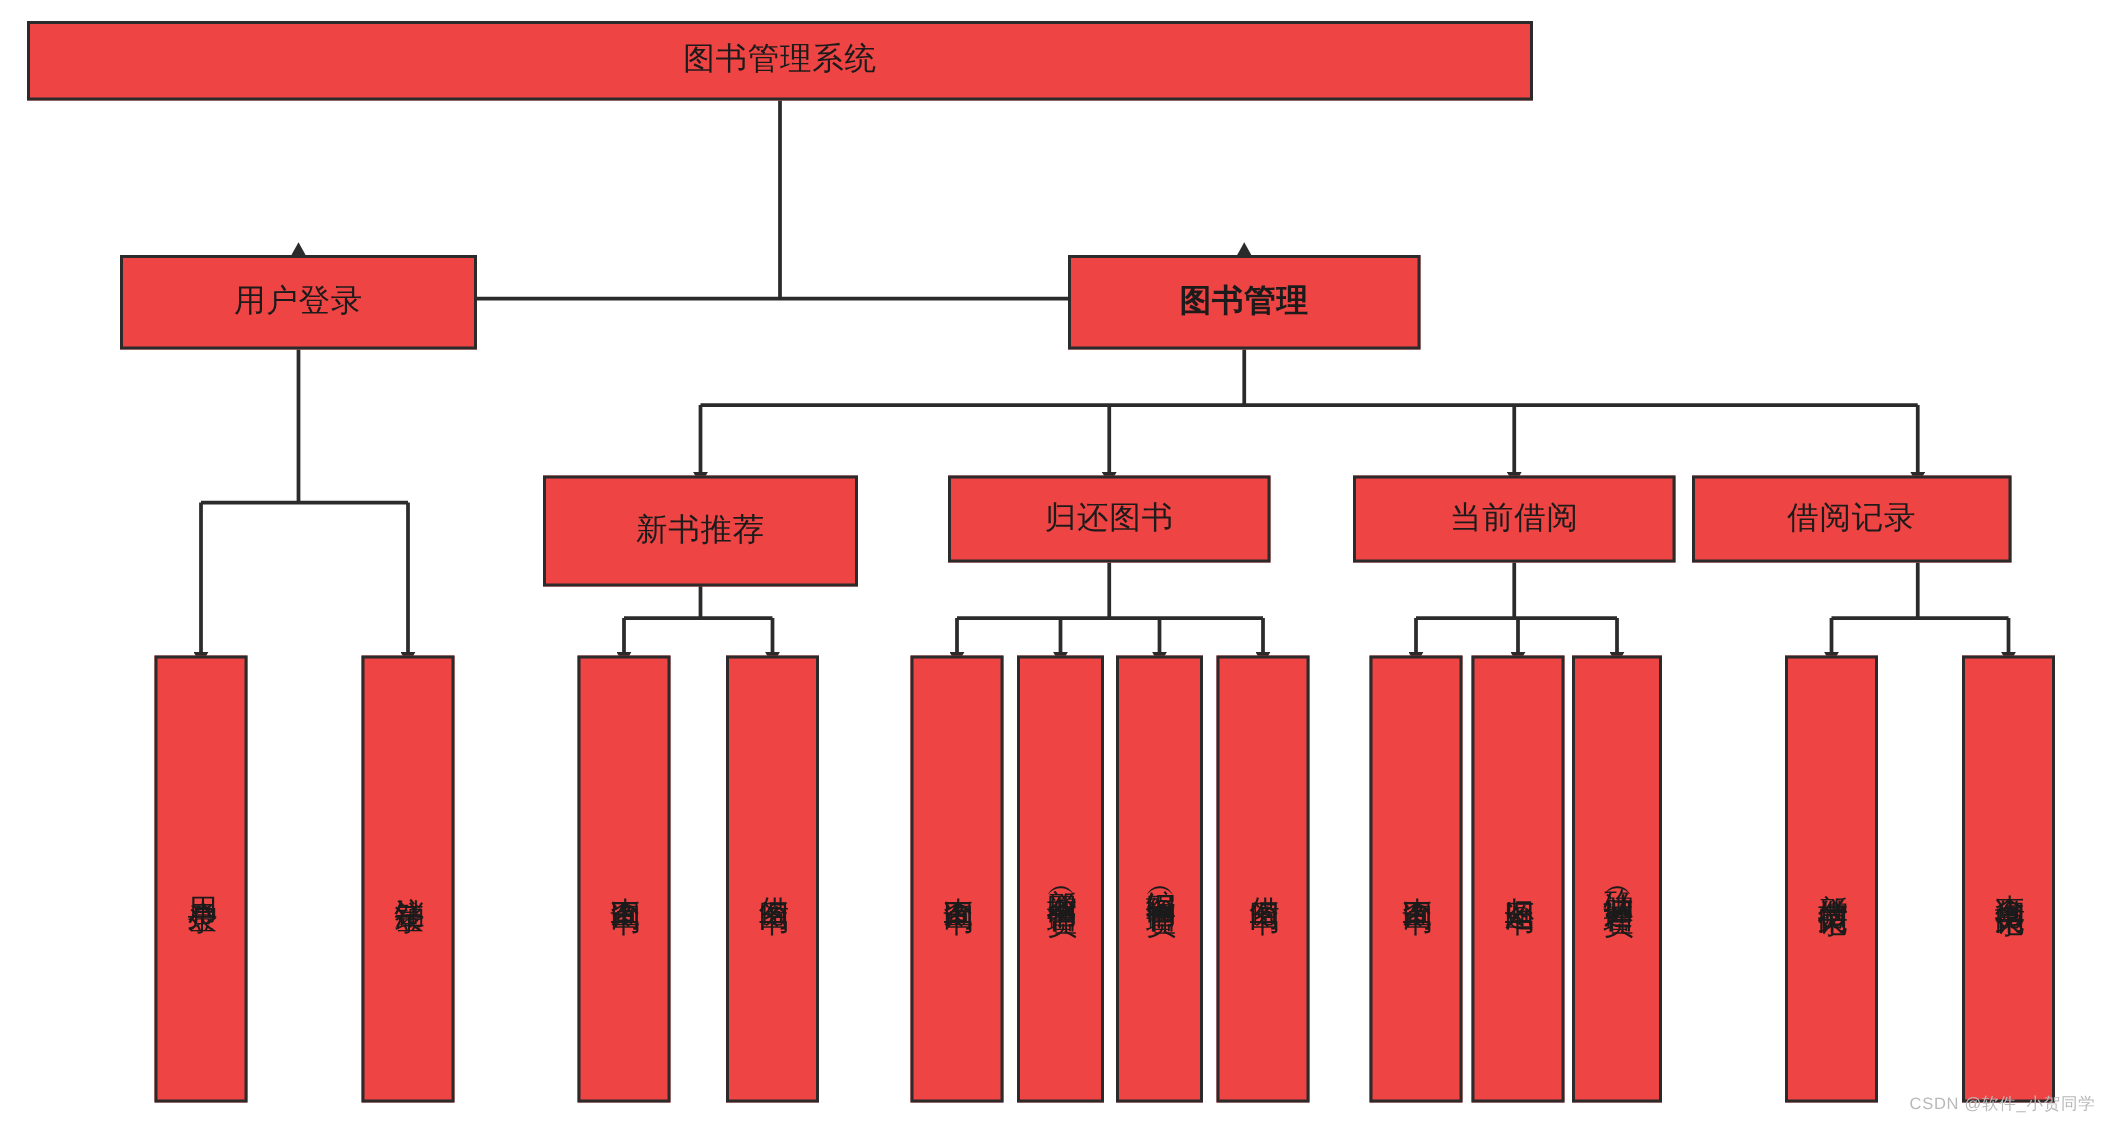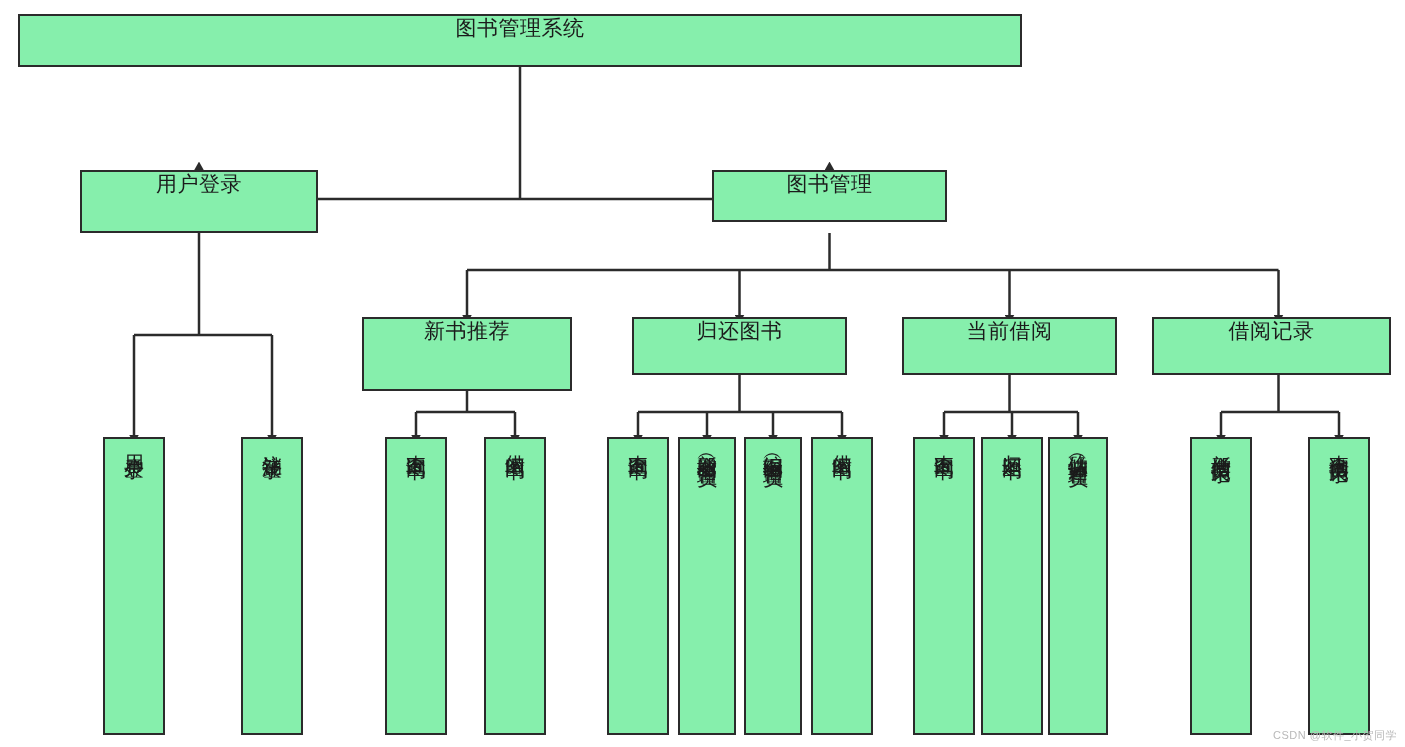--- a/index.html
+++ b/index.html
@@ -23,22 +23,23 @@
     left: 0;
     top: 0;
     width: 1405px;
     height: 747px;
     pointer-events: none;
   }
   .node {
     position: absolute;
     box-sizing: border-box;
     border: 2.5px solid #2b2b2b;
-    background: #86efac;
+    background: #ef4444;
     display: flex;
+    align-items: center;
     justify-content: center;
     overflow: hidden;
   }
   .node .label {
     font-size: 21px;
     line-height: 1.15;
     letter-spacing: 0.5px;
     color: #1b1b1b;
     white-space: nowrap;
   }
@@ -111,35 +112,35 @@
   </svg>
 
   <div class="node" id="n-root" style="left: 18px; top: 14px; width: 1004px; height: 53px;">
     <span class="label">图书管理系统</span>
   </div>
 
   <div id="l1-nodes">
       <div class="node" style="left: 80px; top: 170px; width: 238px; height: 63px;">
         <span class="label">用户登录</span>
       </div>
-      <div class="node" style="left: 712px; top: 170px; width: 235px; height: 52px;">
+      <div class="node" style="left: 712px; top: 170px; width: 235px; height: 63px; font-weight: bold;">
         <span class="label">图书管理</span>
       </div>
     </div>
   <div id="l2-nodes">
       <div class="node" style="left: 362px; top: 317px; width: 210px; height: 74px;">
         <span class="label">新书推荐</span>
       </div>
       <div class="node" style="left: 632px; top: 317px; width: 215px; height: 58px;">
         <span class="label">归还图书</span>
       </div>
       <div class="node" style="left: 902px; top: 317px; width: 215px; height: 58px;">
         <span class="label">当前借阅</span>
       </div>
-      <div class="node" style="left: 1152px; top: 317px; width: 239px; height: 58px;">
+      <div class="node" style="left: 1128px; top: 317px; width: 213px; height: 58px;">
         <span class="label">借阅记录</span>
       </div>
     </div>
   <div id="leaf-nodes">
       <div class="node vertical" style="left: 103px; top: 437px; width: 62px; height: 298px;">
         <span class="label">用户登录</span>
       </div>
       <div class="node vertical" style="left: 241px; top: 437px; width: 62px; height: 298px;">
         <span class="label">注销登录</span>
       </div>

